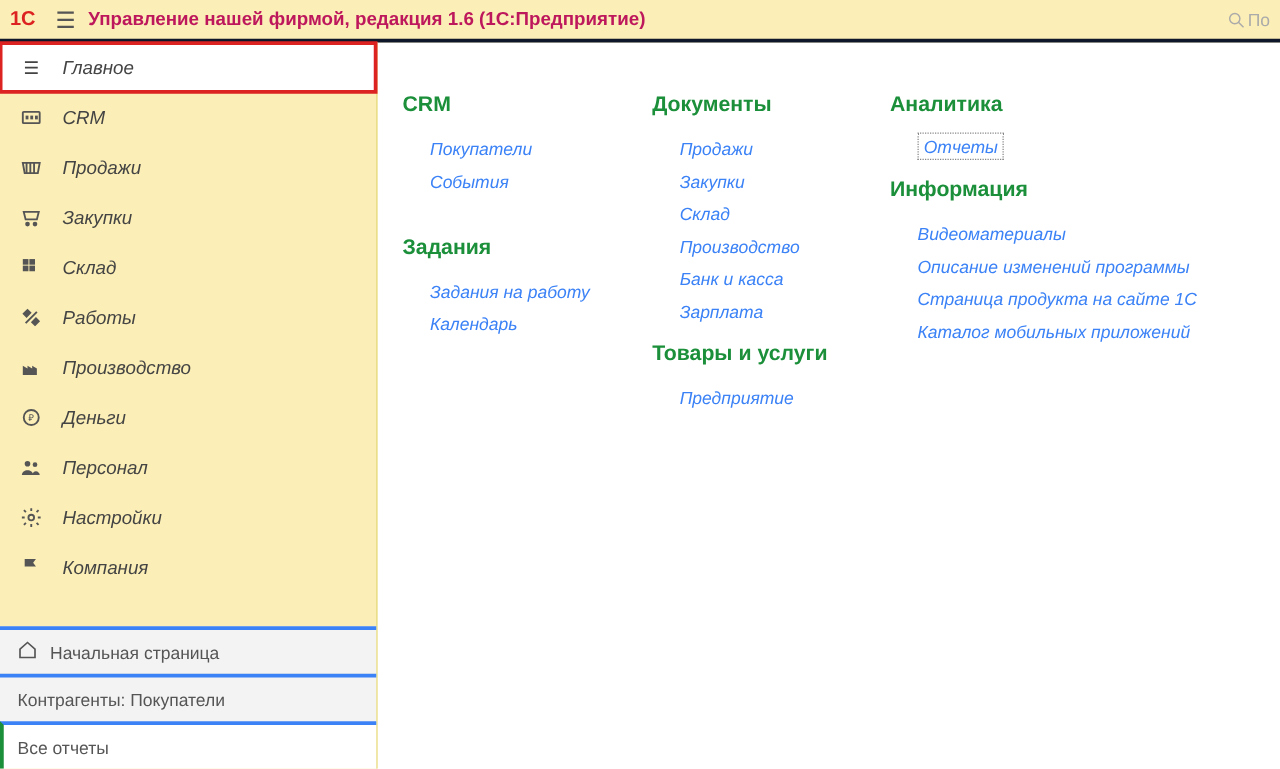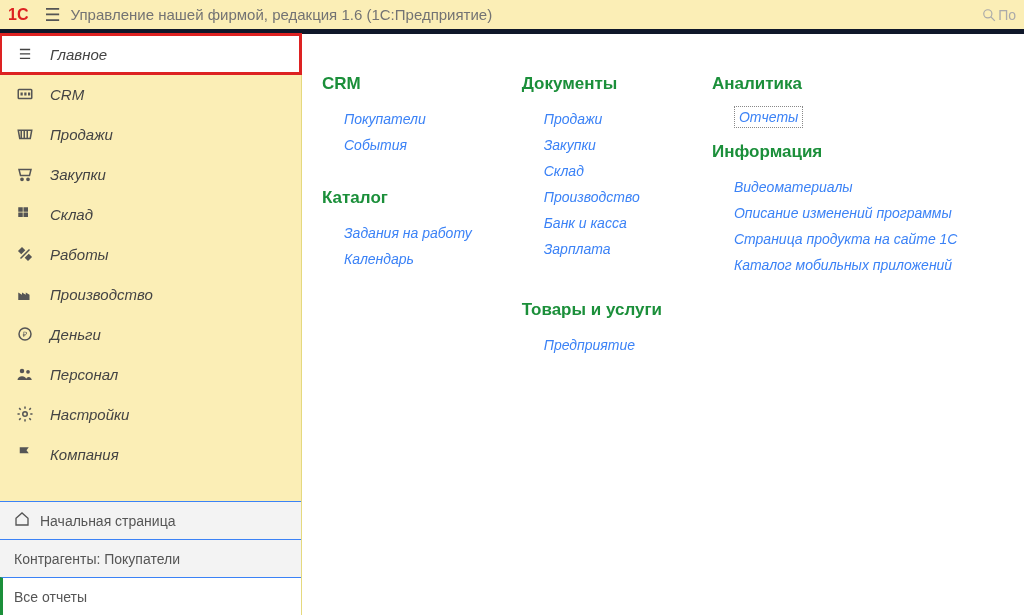--- a/index.html
+++ b/index.html
@@ -1,39 +1,39 @@
 <!DOCTYPE html>
 <html><head>
 <meta charset="utf-8">
 <style>
   * { box-sizing: border-box; margin: 0; padding: 0; }
   html, body { width: 1024px; height: 615px; font-family: Arial, sans-serif; font-size: 14px; color: #333; background: #fff; overflow: hidden; }
   .header {
     height: 34px; background: #fbeeb6; display: flex; align-items: center;
-    padding: 0 8px; border-bottom: 5px solid #0f172a;
+    padding: 0 8px; border-bottom: 3px solid #0f172a;
   }
   .logo-1c { font-weight: bold; color: #d22; font-size: 16px; margin-right: 6px; }
   .hamburger { margin: 0 10px; color: #555; font-size: 18px; cursor: pointer; }
-  .title { color: #737373; font-size: 15px; }
+  .title { color: #be185d; font-size: 15px; font-weight: bold; }
   .search-box { margin-left: auto; display: flex; align-items: center; color: #aaa; }
   .search-box svg { margin-right: 2px; }
   .layout { display: flex; height: calc(615px - 34px); }
   .sidebar { width: 302px; background: #fbeeb6; border-right: 1px solid #e5d97e; display: flex; flex-direction: column; }
   .sidebar-item {
     display: flex; align-items: center; height: 40px; padding: 0 14px; gap: 14px;
     color: #444; cursor: pointer;
   }
   .sidebar-item.active { background: #fff; }
   .sidebar-item.highlighted { outline: 3px solid #d22; outline-offset: -2px; }
   .sidebar-item .icon { width: 22px; display: flex; align-items: center; justify-content: center; color: #444; }
   .sidebar-item span.label { font-size: 15px; font-style: italic; }
   .sidebar-bottom { margin-top: auto; }
   .bottom-item {
     height: 38px; display: flex; align-items: center; padding: 0 14px; gap: 10px;
-    background: #f3f3f3; border-top: 1px solid #3b82f6; color: #555; cursor: pointer;
+    background: #f3f3f3; border-top: 3px solid #3b82f6; color: #555; cursor: pointer;
   }
   .bottom-item.selected { background: #fff; border-left: 3px solid #1b8f3a; padding-left: 11px; }
   .main { flex: 1; padding: 40px 20px 0 20px; display: flex; gap: 50px; }
   .col { display: flex; flex-direction: column; }
   .group-title { color: #1b8f3a; font-size: 17px; font-weight: bold; margin-bottom: 12px; margin-top: 14px; }
   .group-title:first-child { margin-top: 0; }
   .link-item { color: #3b82f6; font-size: 14px; padding: 5px 0 5px 22px; cursor: pointer; font-style: italic; }
   .link-item.boxed { border: 1px dotted #888; padding: 2px 4px; margin-left: 22px; display: inline-block; }
 </style>
 </head>
@@ -171,34 +171,34 @@
         <span>Все отчеты</span>
       </div>
     </div>
   </div>
 
   <div class="main">
     <div class="col">
       <div class="group-title">CRM</div>
       <div class="link-item">Покупатели</div>
       <div class="link-item">События</div>
-      <div class="group-title" style="margin-top:30px;">Каталог</div>
+      <div class="group-title" style="margin-top:30px;">Задания</div>
       <div class="link-item">Задания на работу</div>
       <div class="link-item">Календарь</div>
     </div>
 
     <div class="col">
       <div class="group-title">Документы</div>
       <div class="link-item">Продажи</div>
       <div class="link-item">Закупки</div>
       <div class="link-item">Склад</div>
       <div class="link-item">Производство</div>
       <div class="link-item">Банк и касса</div>
       <div class="link-item">Зарплата</div>
-      <div class="group-title" style="margin-top:38px;text-align:center;">Товары и услуги</div>
+      <div class="group-title" style="margin-top:11px;text-align:center;">Товары и услуги</div>
       <div class="link-item">Предприятие</div>
     </div>
 
     <div class="col">
       <div class="group-title">Аналитика</div>
       <div><span class="link-item boxed">Отчеты</span></div>
       <div class="group-title" style="">Информация</div>
       <div class="link-item">Видеоматериалы</div>
       <div class="link-item">Описание изменений программы</div>
       <div class="link-item">Страница продукта на сайте 1С</div>

